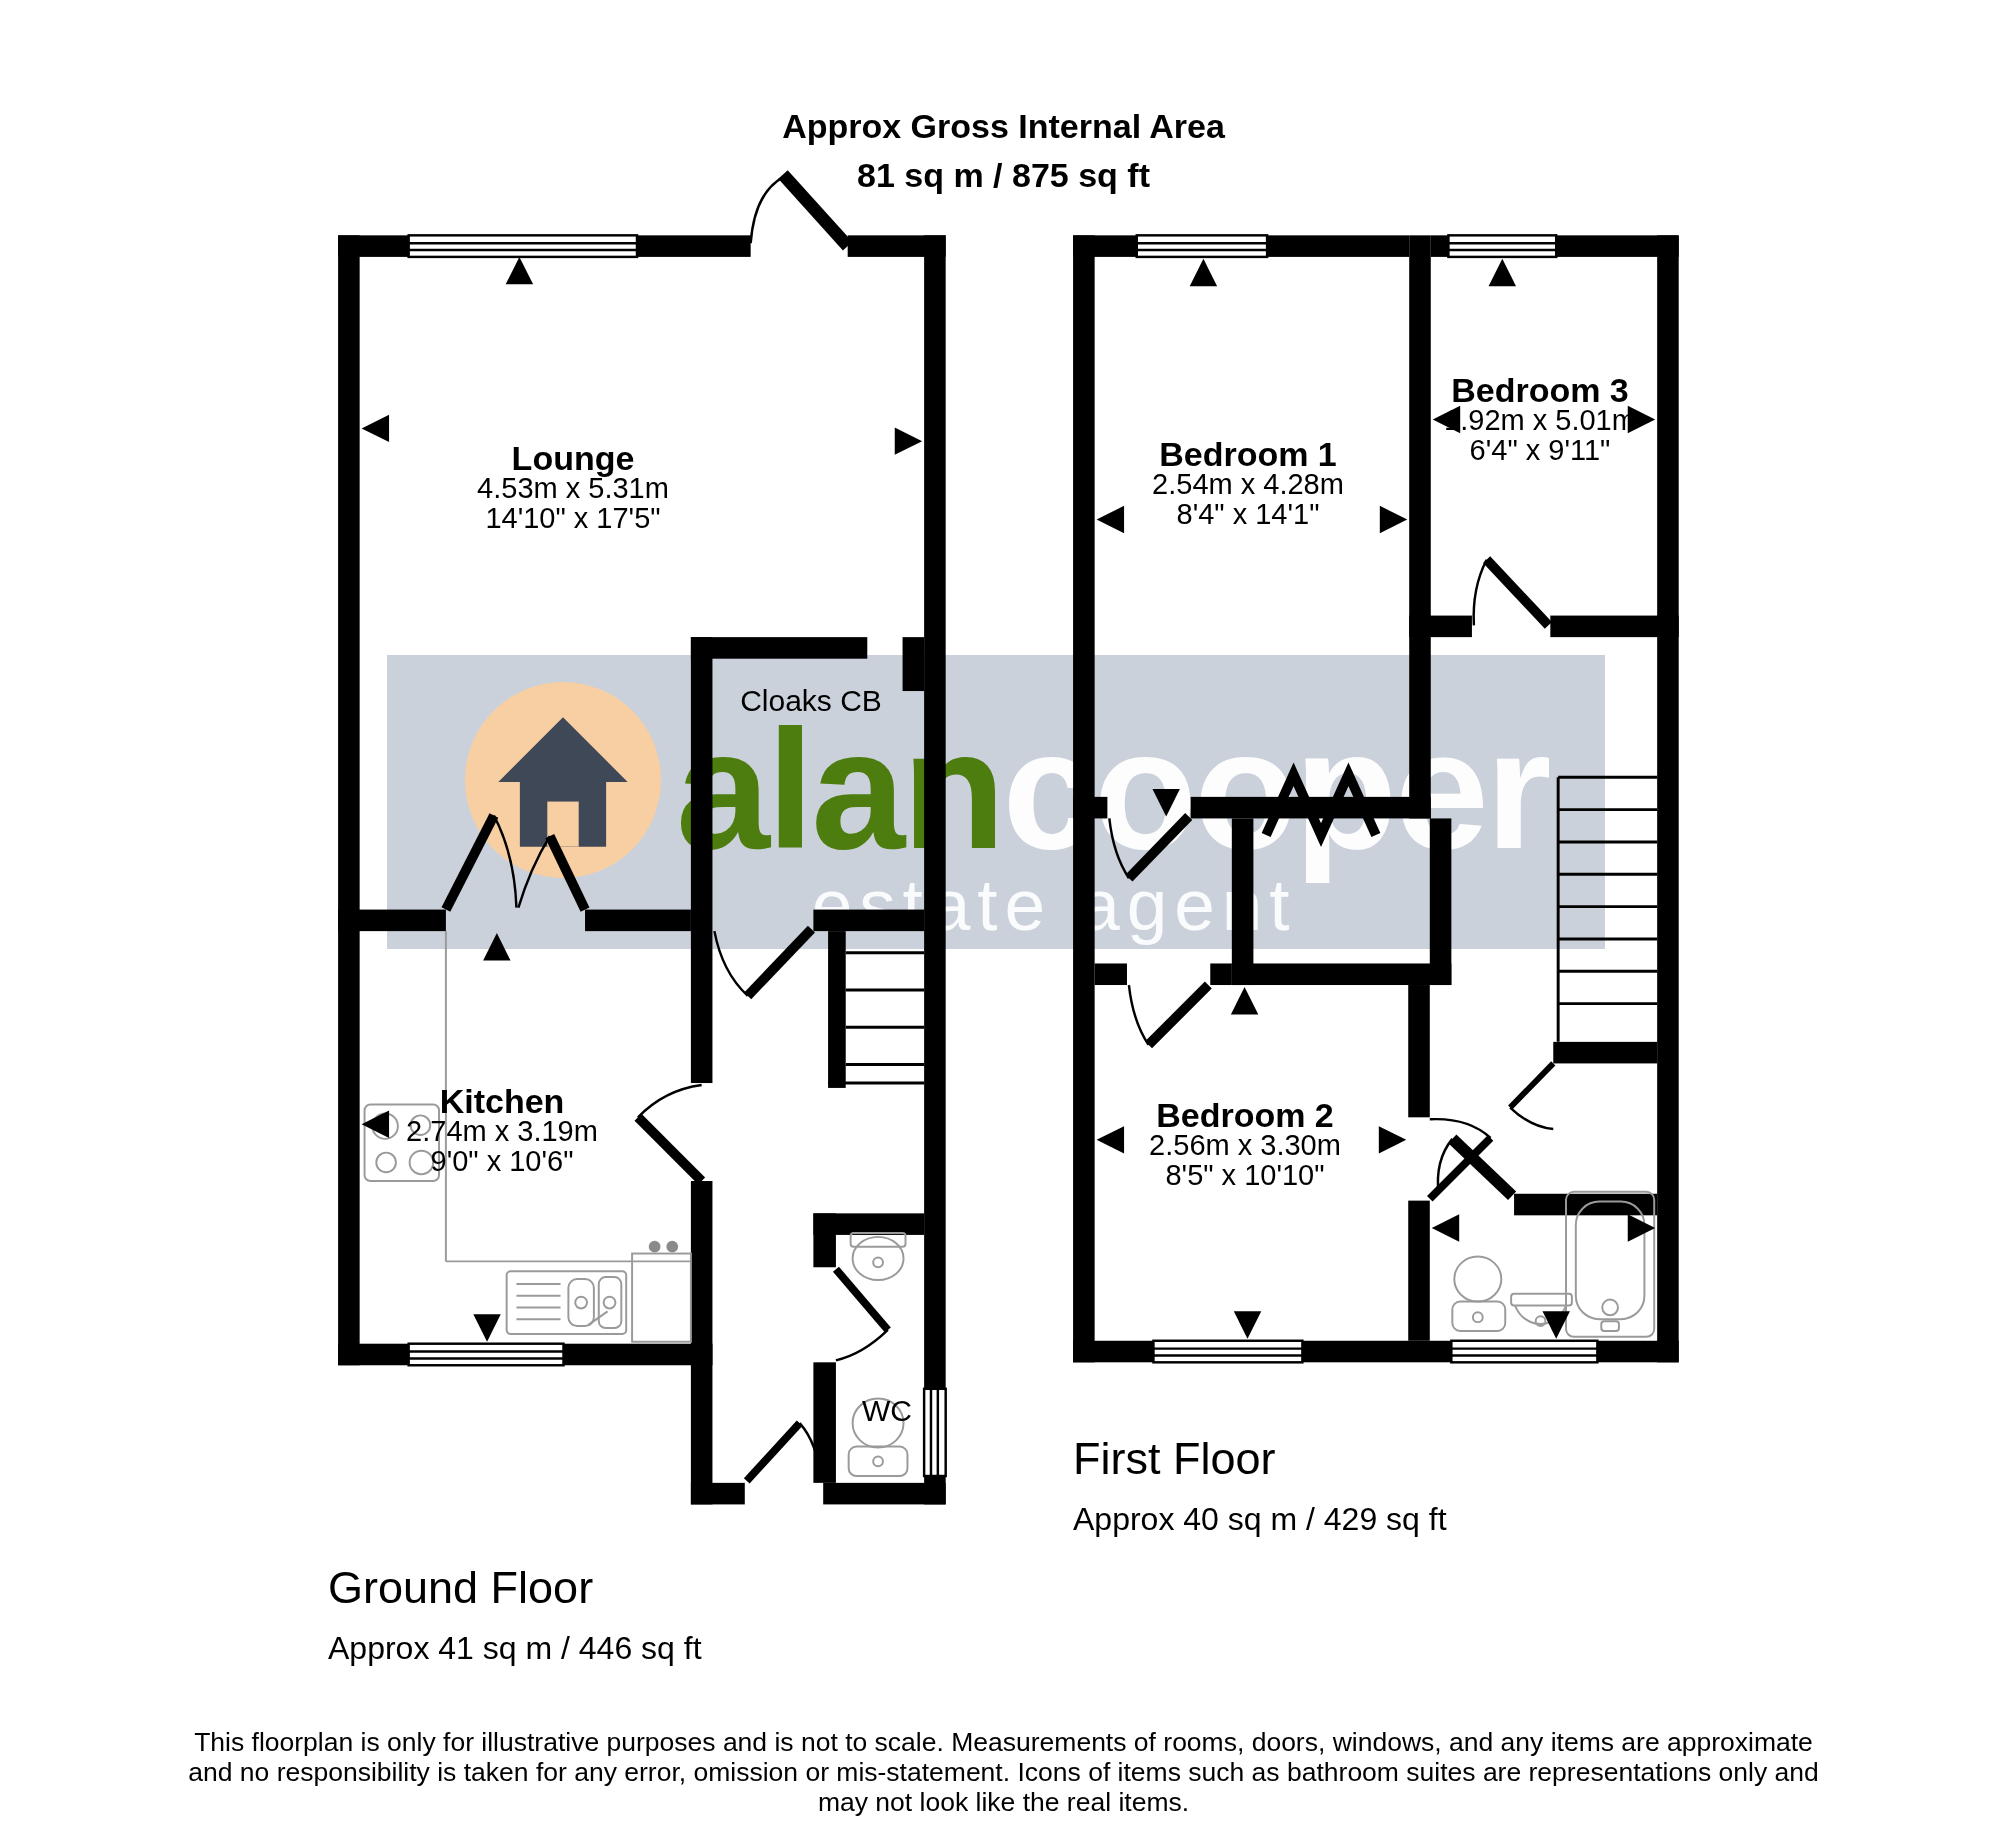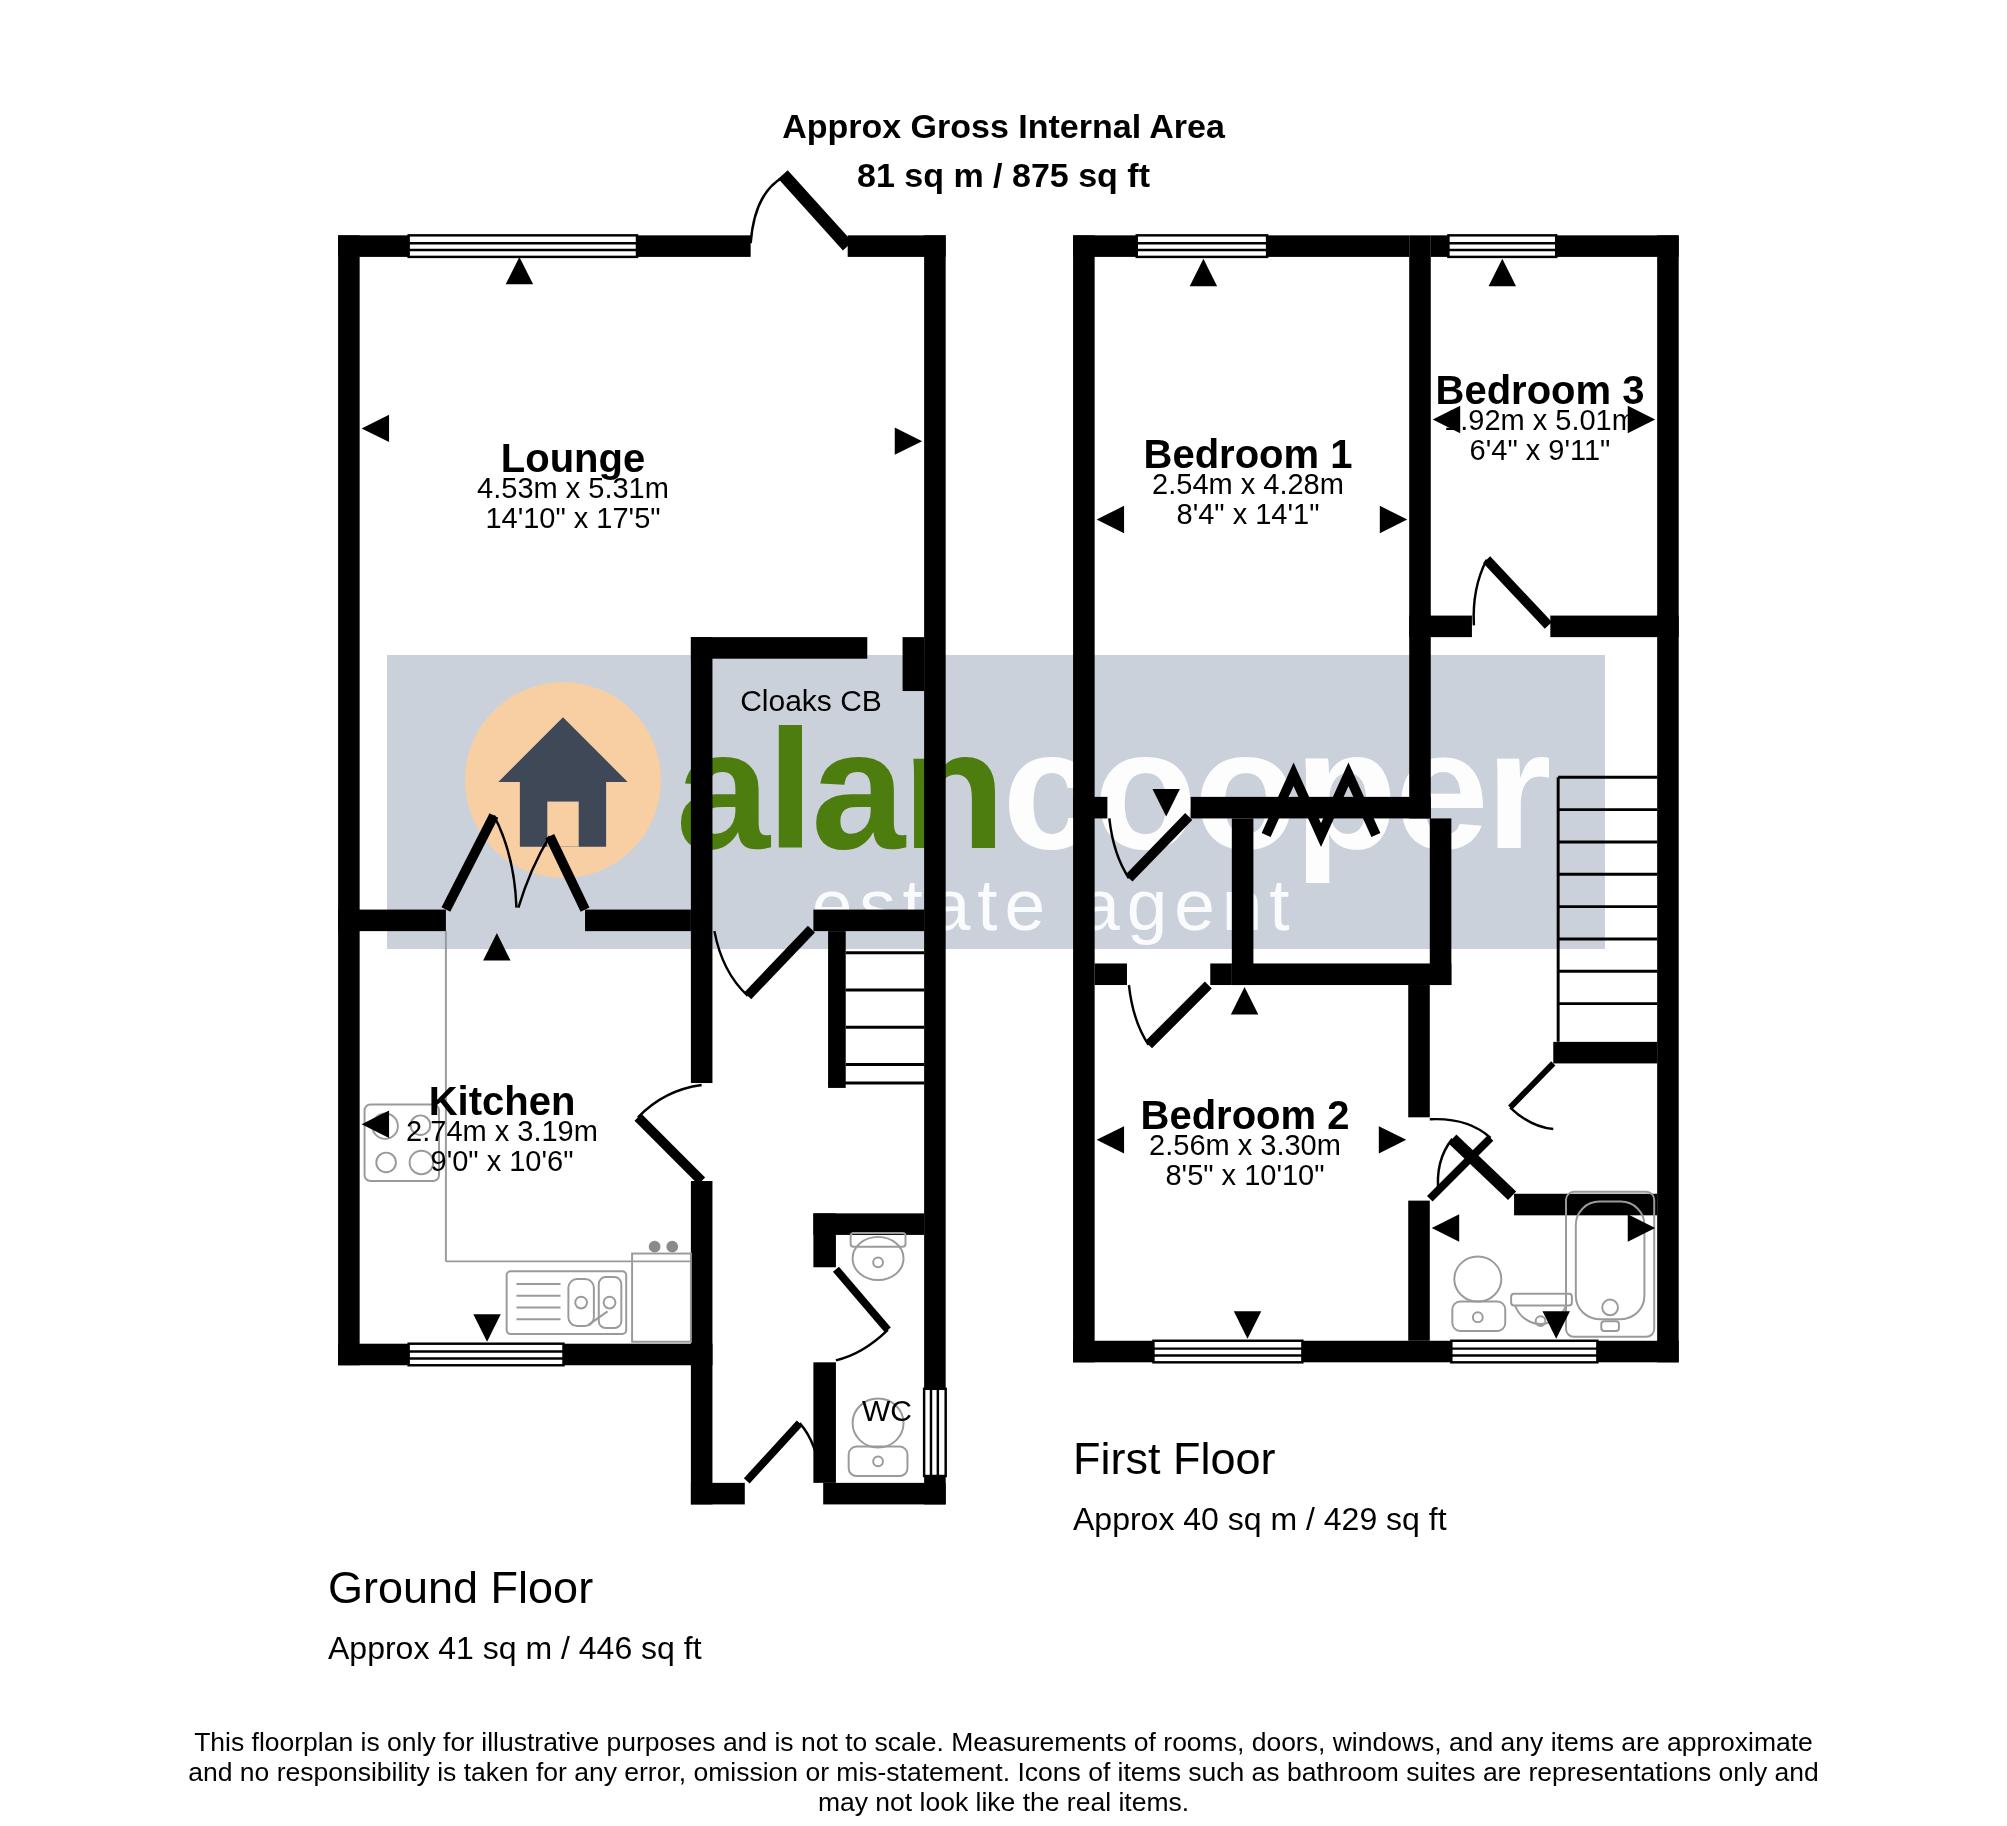--- a/index.html
+++ b/index.html
@@ -18,21 +18,21 @@
               font-size:73px;letter-spacing:6.9px;color:#fafbfc;white-space:nowrap;}
 
   
   #plan{position:absolute;left:0;top:0;width:2007px;height:1826px;}
 
   
   .title-block{position:absolute;left:0;top:102px;width:100%;text-align:center;
                font-weight:bold;font-size:34px;line-height:49px;}
   .room-label{position:absolute;transform:translateX(-50%);text-align:center;
               font-size:29px;line-height:30px;white-space:nowrap;}
-  .room-label .rn{font-weight:bold;font-size:40px;}
+  .room-label .rn{font-weight:bold;font-size:34px;}
   .room-label.big-single{font-weight:normal;font-size:30px;}
   .floor-block{position:absolute;white-space:nowrap;}
   .floor-name{font-size:45px;}
   .floor-area{font-size:32px;font-weight:normal;margin-top:15.7px;}
   #disclaimer{position:absolute;left:0;top:1727px;width:100%;text-align:center;
               font-size:26.5px;line-height:30px;}
 </style>
 </head>
 <body>
 

